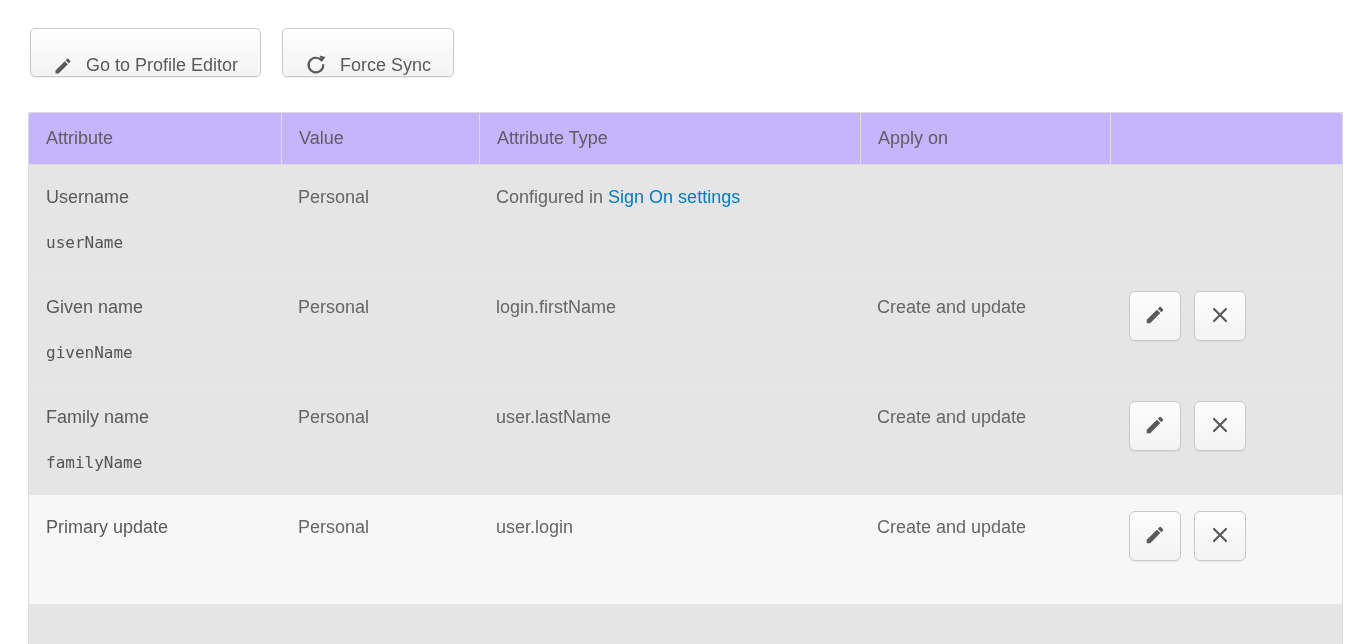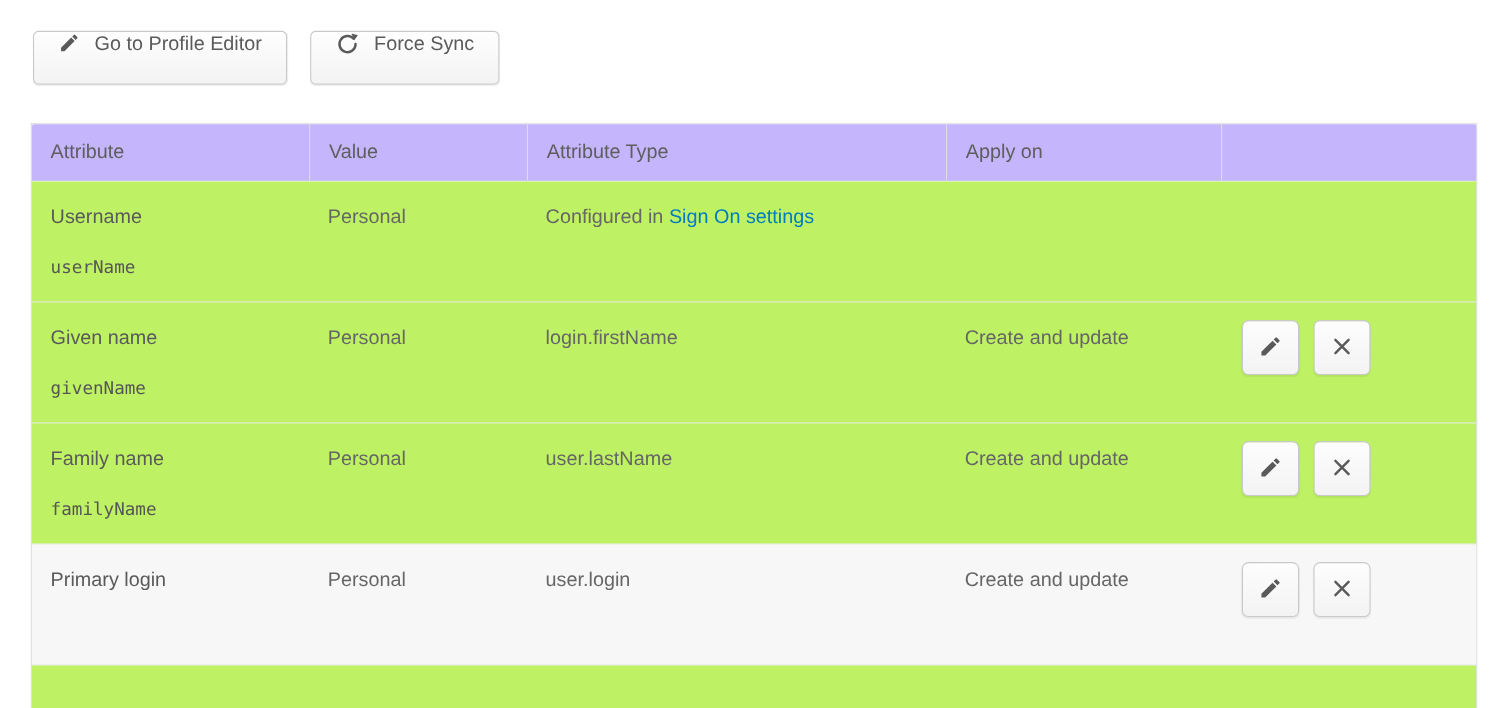--- a/index.html
+++ b/index.html
@@ -3,21 +3,21 @@
 <meta charset="utf-8">
 <style>
   * { box-sizing: border-box; margin: 0; padding: 0; }
   html, body {
     width: 1370px; height: 644px; overflow: hidden;
     background: #ffffff;
     font-family: "Liberation Sans", sans-serif;
   }
   .toolbar { margin: 28px 0 0 30px; display: flex; gap: 21px; }
   .btn {
-    display: inline-flex; align-items: flex-start; gap: 13px;
+    display: inline-flex; align-items: flex-end; gap: 13px;
     height: 49px; padding: 0 22px;
     background: linear-gradient(#fefefe, #f3f3f3);
     border: 1px solid #c9c9c9; border-radius: 5px;
     box-shadow: 0 1px 1px rgba(0,0,0,0.07);
     font-family: "Liberation Sans", sans-serif;
     font-size: 18px; color: #5a5a5a; cursor: pointer; white-space: nowrap;
   }
   .btn .ic { display: inline-flex; align-items: center; }
   .table {
     margin: 35px 0 0 28px; width: 1315px;
@@ -29,21 +29,21 @@
     height: 52px; background: #c4b5fd; border-bottom: 1px solid #dcdcdc;
     border-radius: 2px 2px 0 0;
   }
   .th {
     display: flex; align-items: center; padding-left: 17px;
     font-size: 18px; color: #5e5e5e; border-left: 1px solid #ddd;
   }
   .th:first-child { border-left: none; }
   .row {
     display: grid; grid-template-columns: 252px 198px 381px 250px auto;
-    height: 110px; border-bottom: 1px solid #e8e8e8; background: #bef264;
+    height: 110px; border-bottom: 1px solid #e8e8e8; background: #e5e5e5;
   }
   .row.highlight { background: #f7f7f7; }
   .row.partial { height: 60px; border-bottom: none; }
   .cell { padding: 21px 10px 0 17px; font-size: 18px; color: #666; line-height: 22px; }
   .attr-label { color: #5a5a5a; }
   .mono {
     font-family: "DejaVu Sans Mono", monospace;
     font-size: 16px; color: #555; margin-top: 24px;
   }
   .link { color: #007dc1; text-decoration: none; cursor: pointer; }
@@ -138,21 +138,21 @@
       <button class="icon-btn">
         <span class="ic"><svg width="20" height="20" viewBox="0 0 20 20">
               <path d="M4 4l12 12M16 4L4 16" fill="none" stroke="#5a5a5a" stroke-width="2.2" stroke-linecap="round"></path>
             </svg></span>
       </button>
     </div>
   </div>
 
   <div class="row highlight">
     <div class="cell">
-      <div class="attr-label">Primary login</div>
+      <div class="attr-label">Primary update</div>
     </div>
     <div class="cell">Personal</div>
     <div class="cell">user.login</div>
     <div class="cell">Create and update</div>
     <div class="actions">
       <button class="icon-btn">
         <span class="ic"><svg width="22" height="22" viewBox="0 0 24 24" fill="#5a5a5a">
               <path d="M3 17.25V21h3.75L17.81 9.94l-3.75-3.75L3 17.25zM20.71 7.04a.996.996 0 0 0 0-1.41l-2.34-2.34a.996.996 0 0 0-1.41 0l-1.83 1.83 3.75 3.75 1.83-1.83z"></path>
             </svg></span>
       </button>

